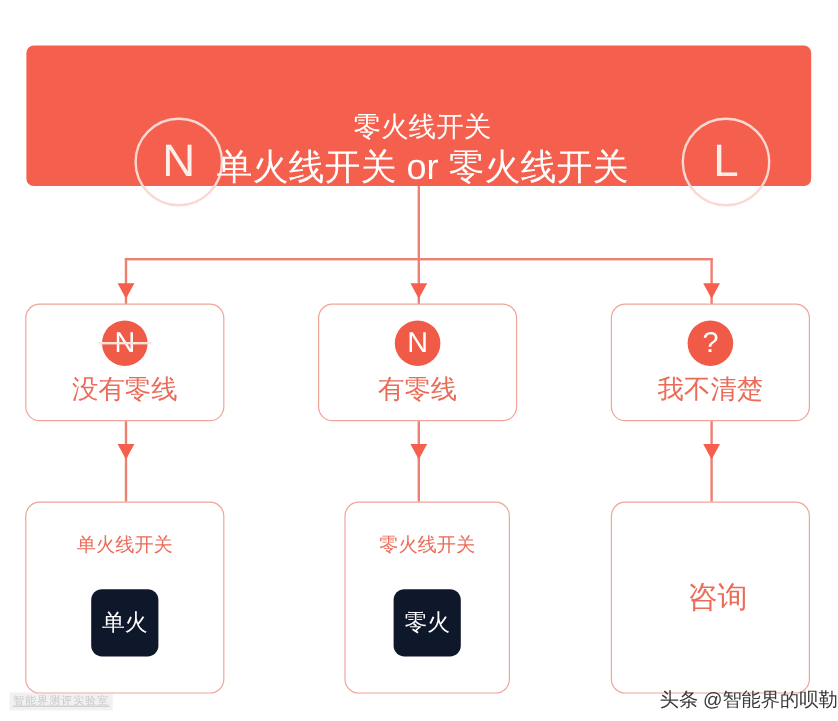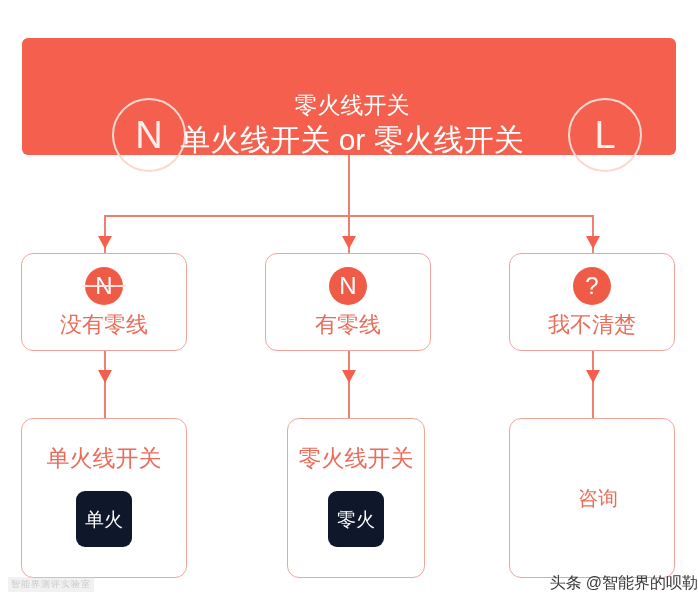--- a/index.html
+++ b/index.html
@@ -67,45 +67,46 @@
     position:absolute;left:-3px;right:-3px;top:50%;
     height:2px;background:#FBE3DE;transform:translateY(-50%);
   }
   .mid-label{
     position:absolute;left:0;right:0;top:58px;
     text-align:center;color:#EB6B58;font-size:22px;line-height:1.2;
   }
 
   .bot-title{
     position:absolute;left:0;right:0;top:26px;
-    text-align:center;color:#EB6B58;font-size:23px;line-height:1.2;
+    text-align:center;color:#EB6B58;font-size:16px;line-height:1.2;
   }
   .chip{
     position:absolute;left:50%;transform:translateX(-50%);
     top:72px;width:56px;height:56px;border-radius:9px;
     background:#0f172a;color:#ffffff;
     display:flex;align-items:center;justify-content:center;
     font-size:19px;line-height:1;
   }
   .bot-center-label{
     position:absolute;left:12px;right:0;top:50%;transform:translateY(-50%);
-    text-align:center;color:#EB6B58;font-size:20px;line-height:1.2;
+    text-align:center;color:#EB6B58;font-size:25px;line-height:1.2;
   }
 
   
   .wm-right{
     position:absolute;right:0;bottom:7px;
     color:#3A3A3A;font-size:16px;white-space:nowrap;
     display:flex;align-items:center;gap:4px;
   }
   .wm-left{
     position:absolute;left:8px;bottom:9px;
     color:#C9C9C9;font-size:9px;letter-spacing:1px;
     background:rgba(215,215,215,.35);padding:1px 3px;
     white-space:nowrap;
+    text-decoration:underline;
   }
 </style>
 </head>
 <body>
 
 <div id="stage">
 
   <div class="header">
     <div class="hdr-circle n">
       <span>N</span>

